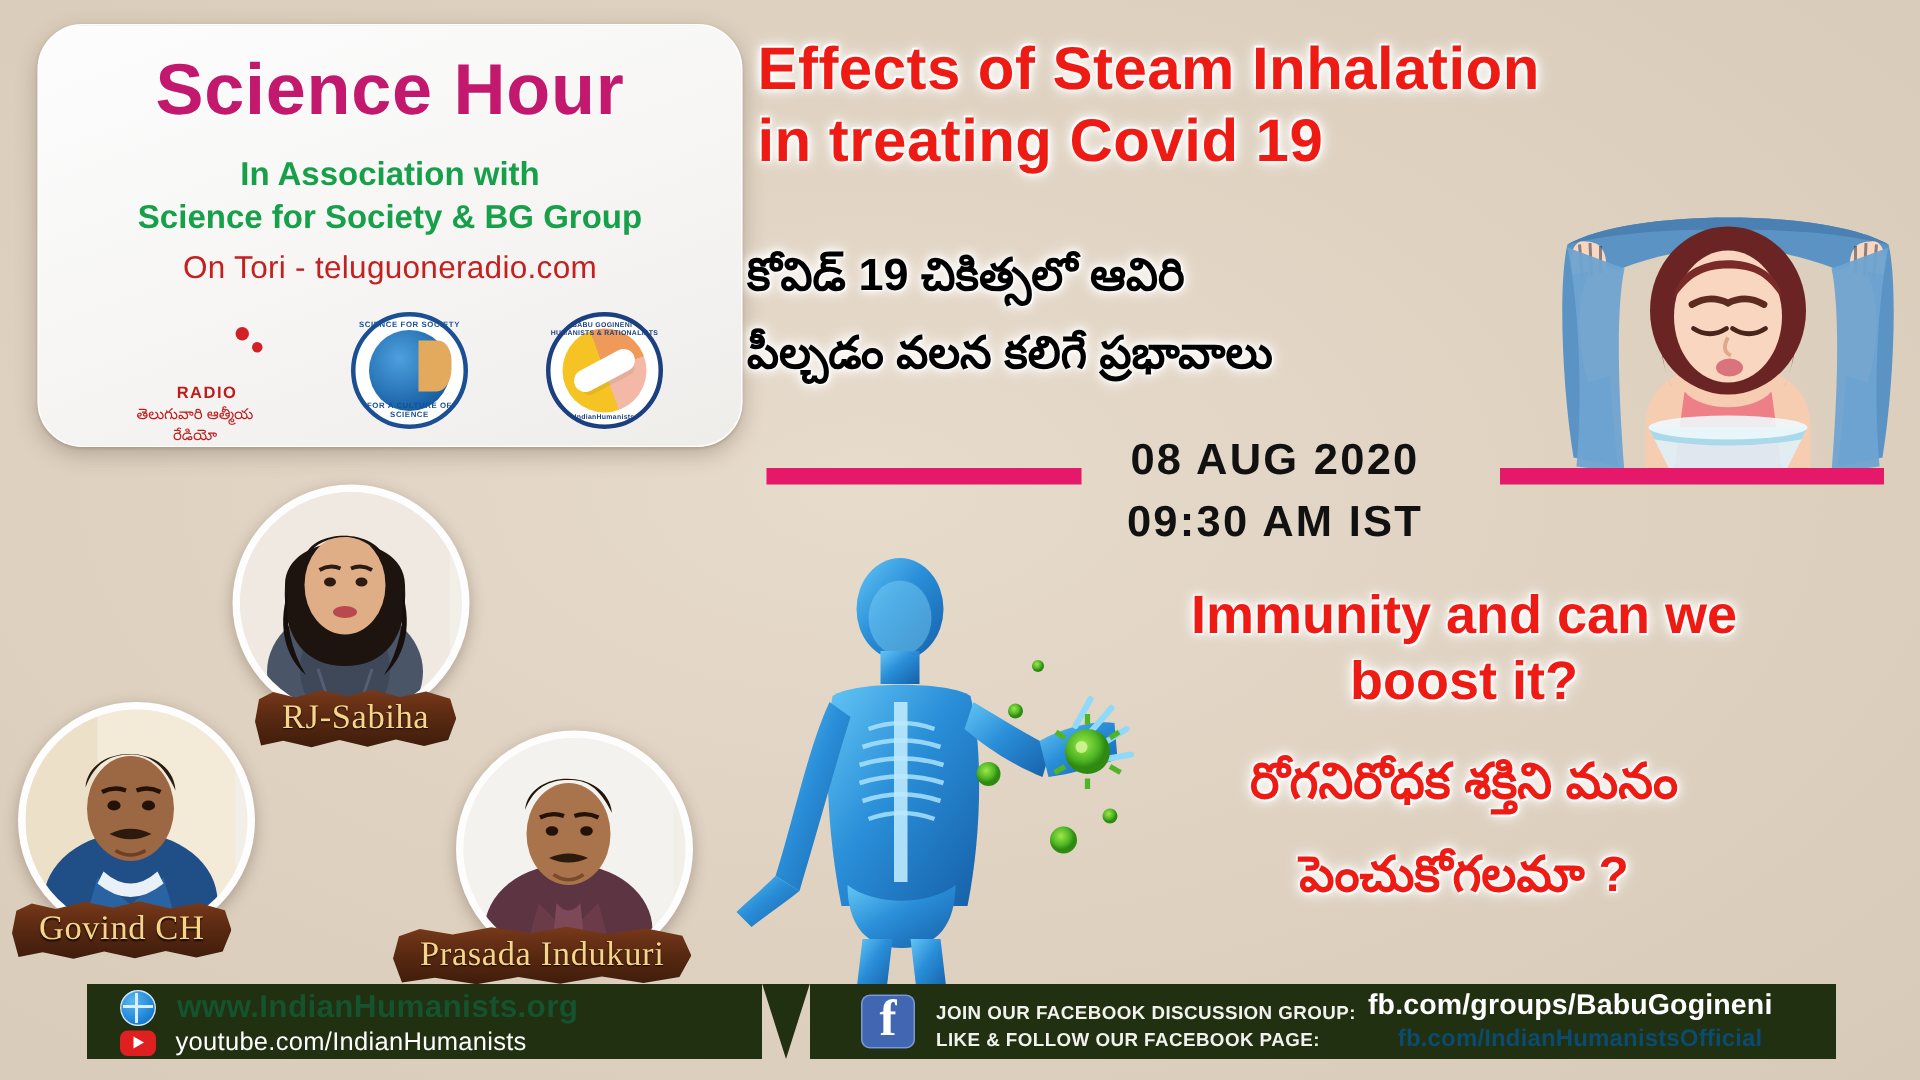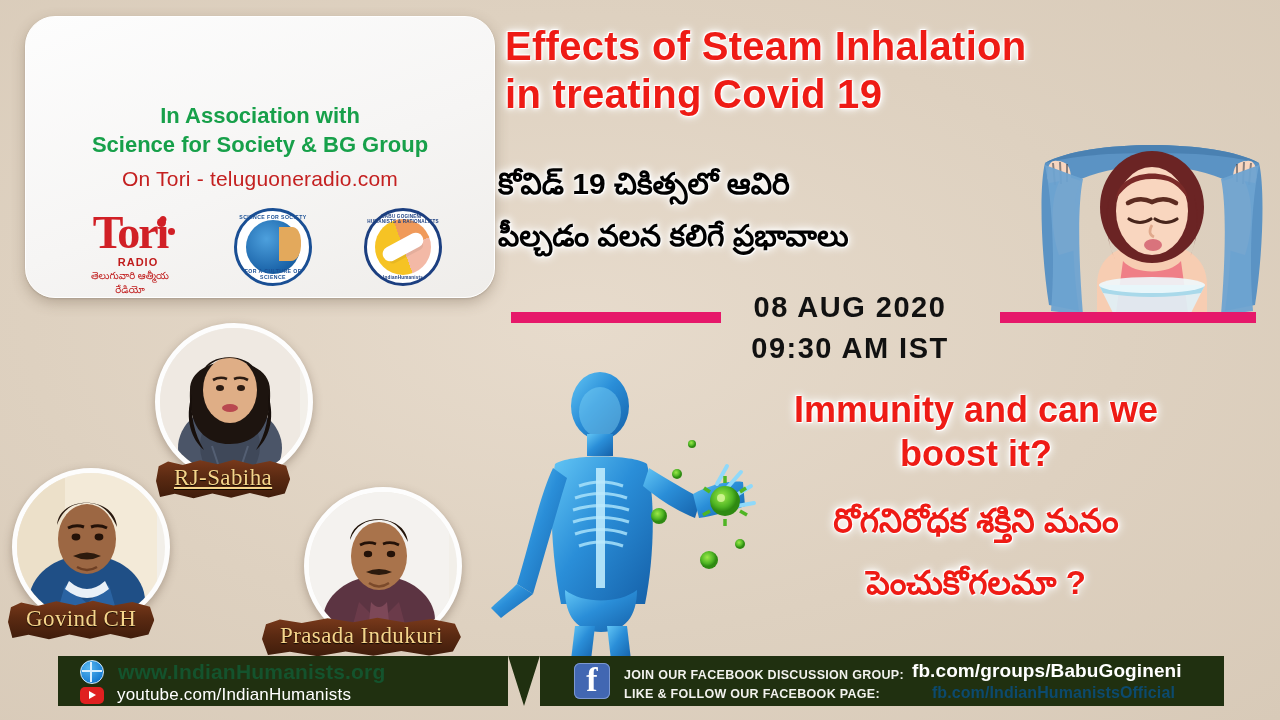--- a/index.html
+++ b/index.html
@@ -146,22 +146,22 @@
   .nameplate{
     position:absolute;
     padding:6px 18px 8px 18px;
     color:#f6d58b;font-family:"Liberation Serif", serif;
     font-size:23px;font-weight:400;letter-spacing:.4px;white-space:nowrap;
     background:
       linear-gradient(180deg,#7a3a1b 0%,#5b2a12 45%,#3e1c0b 100%);
     text-shadow:0 1px 1px rgba(0,0,0,.85);
     box-shadow:0 2px 5px rgba(0,0,0,.4);
   }
-  .np-sabiha{left:156px;top:459px;
-    clip-path:polygon(2% 18%,9% 6%,20% 15%,33% 3%,46% 13%,58% 2%,72% 14%,85% 5%,97% 17%,100% 50%,96% 86%,84% 96%,70% 85%,56% 97%,42% 86%,28% 98%,14% 87%,3% 95%,0 55%);text-decoration:underline;}
+  .np-sabiha{left:170px;top:459px;
+    clip-path:polygon(2% 18%,9% 6%,20% 15%,33% 3%,46% 13%,58% 2%,72% 14%,85% 5%,97% 17%,100% 50%,96% 86%,84% 96%,70% 85%,56% 97%,42% 86%,28% 98%,14% 87%,3% 95%,0 55%);}
   .np-govind{left:8px;top:600px;
     clip-path:polygon(2% 18%,9% 6%,20% 15%,33% 3%,46% 13%,58% 2%,72% 14%,85% 5%,97% 17%,100% 50%,96% 86%,84% 96%,70% 85%,56% 97%,42% 86%,28% 98%,14% 87%,3% 95%,0 55%);}
   .np-prasada{left:262px;top:617px;
     clip-path:polygon(2% 18%,9% 6%,20% 15%,33% 3%,46% 13%,58% 2%,72% 14%,85% 5%,97% 17%,100% 50%,96% 86%,84% 96%,70% 85%,56% 97%,42% 86%,28% 98%,14% 87%,3% 95%,0 55%);}
 
   
   .body-graphic{position:absolute;left:487px;top:368px;width:270px;height:292px;}
 
   
   .footer{position:absolute;left:58px;top:656px;width:1166px;height:50px;}
@@ -197,28 +197,28 @@
   .fb-link2{color:#0c4a6e;font-size:16px;font-weight:700;letter-spacing:.1px;}
 </style>
 </head>
 <body>
 
 <div id="poster">
 
   <div class="bg-vignette"></div>
 
   <div class="sh-card">
+    <div class="sh-title">Science Hour</div>
     <div class="sh-assoc1">In Association with</div>
     <div class="sh-assoc2">Science for Society &amp; BG Group</div>
     <div class="sh-tori">On Tori - teluguoneradio.com</div>
 
     <div class="sh-logos">
 
       <div class="logo-tori">
-        <div class="tori-mark">Tori</div>
         <div class="tori-note"></div>
         <div class="tori-note2"></div>
         <div class="tori-radio">RADIO</div>
         <div class="tori-tel">తెలుగువారి ఆత్మీయ రేడియో</div>
       </div>
 
       <div class="logo-sfs">
         <div class="sfs-inner"></div>
         <div class="sfs-face"></div>
         <div class="sfs-ringtext">

